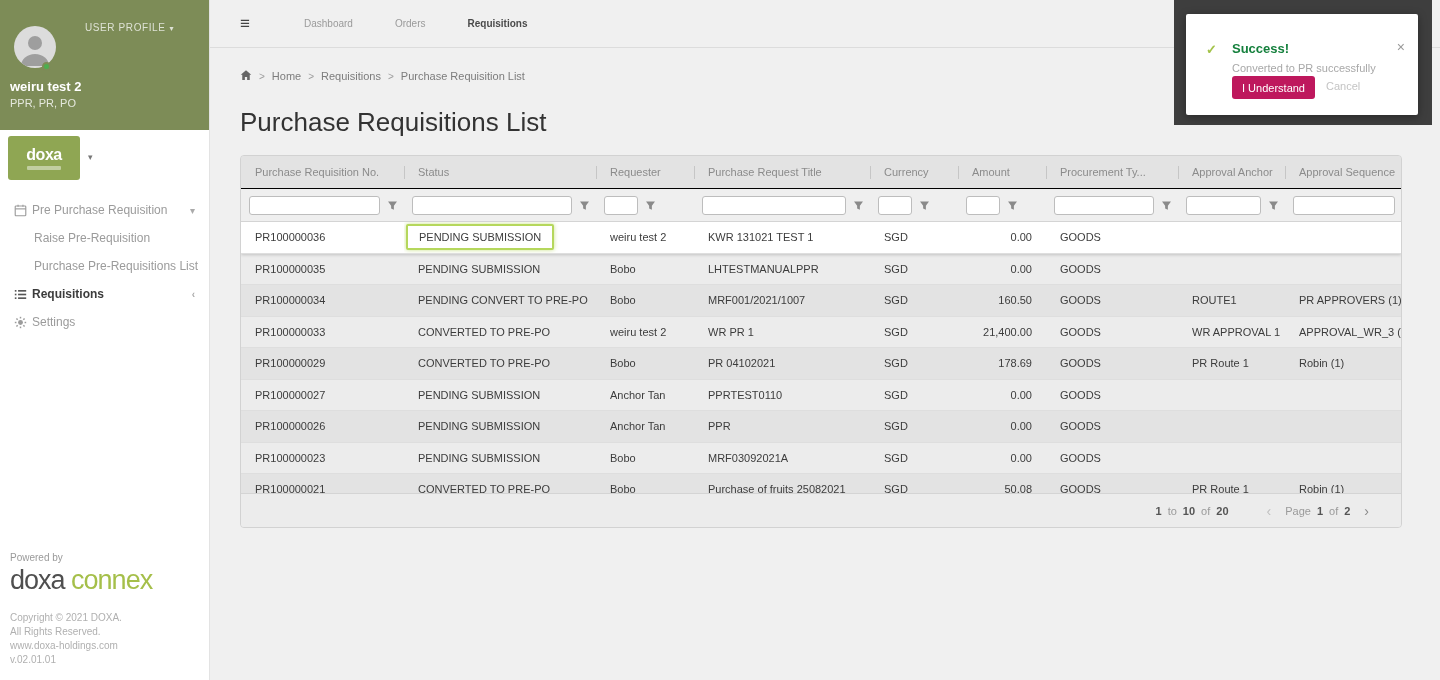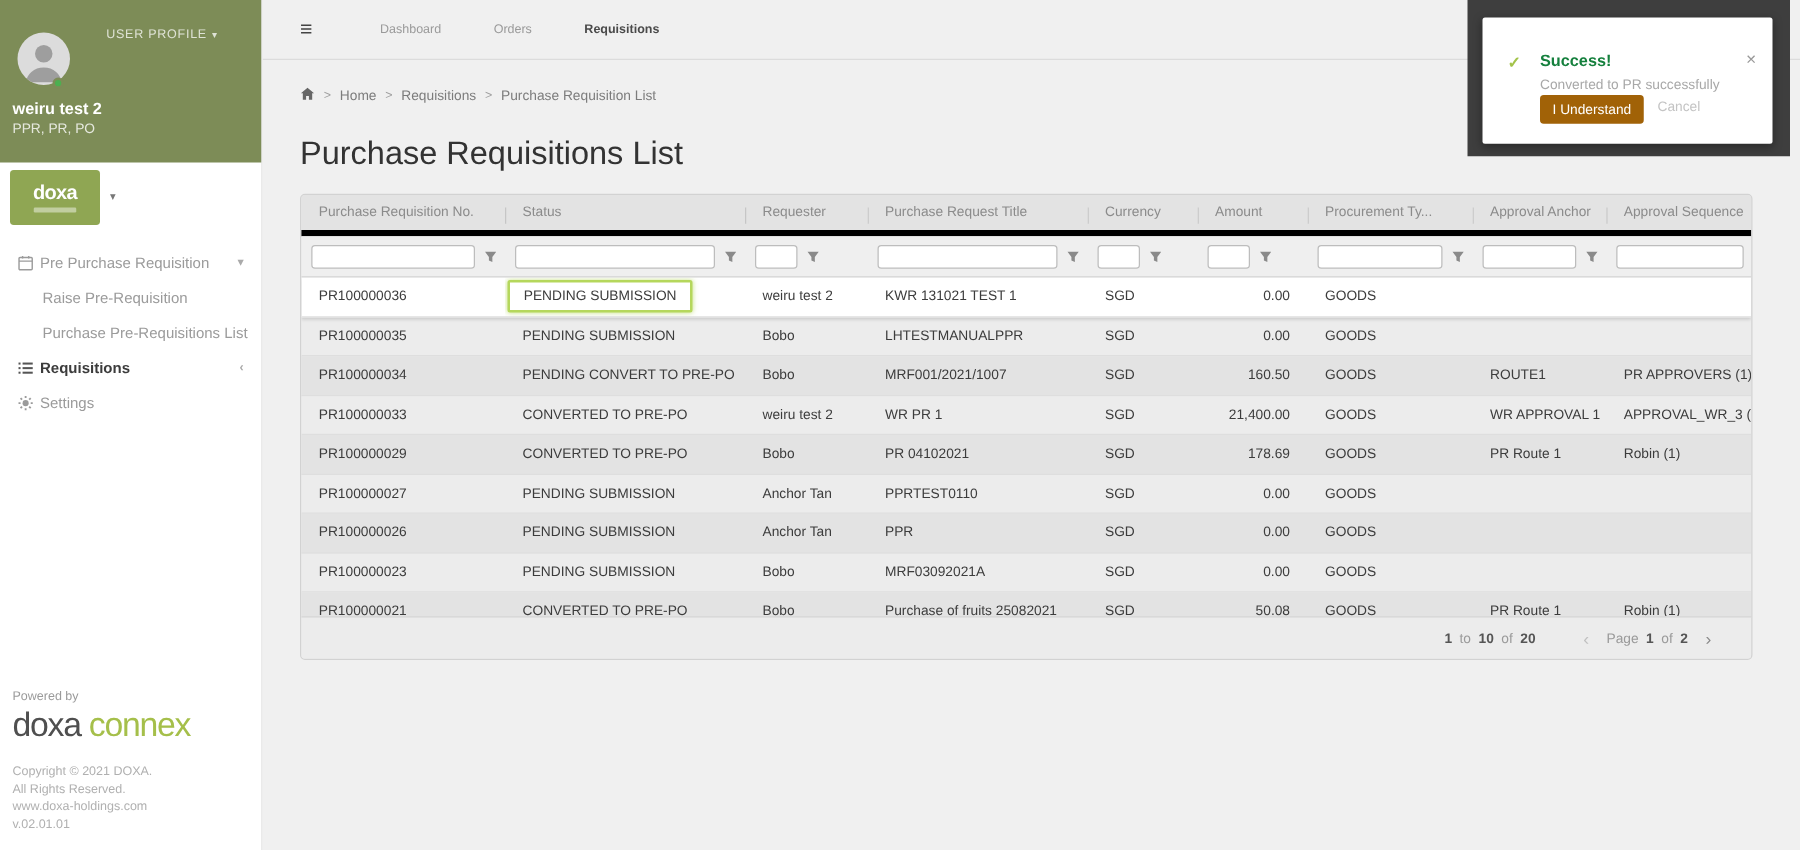--- a/index.html
+++ b/index.html
@@ -47,21 +47,21 @@
 
   
   .breadcrumb { position:absolute; left:240px; top:69px; display:flex; align-items:center; gap:7px; font-size:11px; color:#7c7c7c; }
   .breadcrumb .sep { color:#9d9d9d; font-size:10px; }
   .breadcrumb .crumb { cursor:pointer; }
   .page-title { position:absolute; left:240px; top:107px; font-size:26px; font-weight:400; color:#333; }
 
   
   .table-card { position:absolute; left:240px; top:155px; width:1162px; height:373px; border:1px solid #d2d2d2; border-radius:4px; background:#e9e9e9; display:flex; flex-direction:column; overflow:hidden; }
   .grid { display:grid; grid-template-columns:163px 192px 98px 176px 88px 88px 132px 107px 116px; }
-  .header-row { height:33px; background:#e3e3e3; border-bottom:5px solid #000000; flex:0 0 auto; }
+  .header-row { height:33px; background:#e3e3e3; border-bottom:1px solid #000000; flex:0 0 auto; }
   .hcell { position:relative; display:flex; align-items:center; padding-left:14px; font-size:11px; color:#8b8b8b; white-space:nowrap; overflow:hidden; }
   .hcell:not(:first-child)::before { content:""; position:absolute; left:0; top:10px; height:13px; width:1px; background:#c6c6c6; }
   .filter-row { height:33px; background:#efefef; border-bottom:1px solid #d4d4d4; flex:0 0 auto; }
   .fcell { display:flex; align-items:center; padding:0 6px 0 8px; overflow:hidden; }
   .fin { flex:1; min-width:0; height:19px; border:1px solid #bdbdbd; border-radius:3px; background:#fff; font-size:11px; padding:0 4px; outline:none; font-family:"Liberation Sans", sans-serif; }
   .fin-2, .fin-4, .fin-5 { flex:0 0 34px; }
   .funnel { flex:0 0 auto; margin-left:7px; display:inline-flex; cursor:pointer; }
 
   .rows { flex:1 1 auto; overflow:hidden; background:#e9e9e9; }
   .grid-row { height:31.5px; border-bottom:1px solid #dedede; cursor:pointer; }
@@ -79,21 +79,21 @@
   .pg-chev.next { color:#8a8a8a; }
   .pager-gap { width:18px; }
 
   
   .toast-backdrop { position:absolute; top:0; right:8px; width:258px; height:125px; background:#3e3e3e; z-index:20; }
   .toast { position:absolute; left:12px; top:14px; width:232px; height:101px; background:#fff; border-radius:2px; box-shadow:0 2px 8px rgba(0,0,0,0.35); }
   .toast-check { position:absolute; left:20px; top:28px; color:#a3c34a; font-size:13px; font-weight:bold; }
   .toast-title { position:absolute; left:46px; top:27px; font-size:13px; font-weight:bold; color:#15803d; }
   .toast-close { position:absolute; right:13px; top:26px; color:#999; font-size:14px; cursor:pointer; line-height:14px; }
   .toast-msg { position:absolute; left:46px; top:48px; font-size:11px; color:#a8a8a8; white-space:nowrap; }
-  .btn-understand { position:absolute; left:46px; top:62px; height:23px; padding:2px 10px; background:#a16207; color:#fff; font-size:11px; border:none; border-radius:3px; cursor:pointer; font-family:"Liberation Sans", sans-serif;text-align:center; }
+  .btn-understand { position:absolute; left:46px; top:62px; height:23px; padding:2px 10px; background:#be185d; color:#fff; font-size:11px; border:none; border-radius:3px; cursor:pointer; font-family:"Liberation Sans", sans-serif;text-align:center; }
   .btn-cancel { position:absolute; left:140px; top:66px; background:none; border:none; color:#c4c4c4; font-size:11px; cursor:pointer; font-family:"Liberation Sans", sans-serif; }
 </style>
 </head>
 <body>
 
 <aside class="sidebar">
   <div class="profile">
     <div class="avatar">
       <svg width="34" height="36" viewBox="0 0 34 36">
         <circle cx="17" cy="13" r="7" fill="#9e9e9e"></circle>

